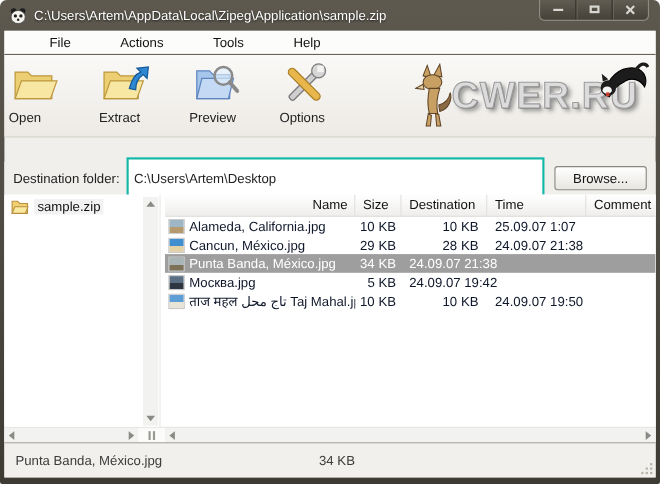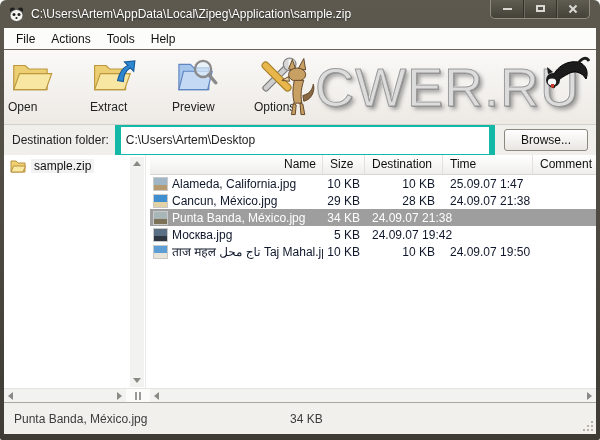--- a/index.html
+++ b/index.html
@@ -25,42 +25,42 @@
   .glyph-max{position:absolute;left:50%;top:50%;width:9px;height:7px;margin:-4px 0 0 -4px;border:2px solid #d9d7d1;}
   .glyph-close{position:absolute;left:50%;top:50%;width:10px;height:10px;margin:-5px 0 0 -5px;}
   .glyph-close:before,.glyph-close:after{content:"";position:absolute;left:4px;top:0;width:2px;height:10px;background:#d9d7d1;}
   .glyph-close:before{transform:rotate(45deg);} .glyph-close:after{transform:rotate(-45deg);}
 
   
   .client{height:406px;display:flex;flex-direction:column;background:#f1efec;}
 
   .menu-bar{height:22px;flex:0 0 22px;background:#fcfcfb;border-bottom:1px solid #67635a;
     display:flex;align-items:center;padding:0 4px;font-size:12px;color:#111;}
-  .menu-item{padding:2px 8px;}
+  .menu-item{padding:2px 8px;margin-left:29px;}
 
   
   .toolbar{height:75px;flex:0 0 75px;position:relative;
     background:linear-gradient(#faf9f7,#edeae5);border-bottom:1px solid #d4d1ca;
     display:flex;align-items:flex-start;padding:5px 0 0 4px;}
   .tool-btn{width:82px;display:flex;flex-direction:column;align-items:flex-start;font-size:12px;color:#222;}
   .tool-icon{width:46px;height:44px;}
   .tool-label{margin-top:1px;}
 
   .logo{position:absolute;right:16px;top:4px;height:66px;display:flex;align-items:center;}
   .coyote{margin-right:-4px;position:relative;z-index:2;}
-  .logo-text{font-size:54px;font-weight:normal;color:#dcdcdc;letter-spacing:1px;
+  .logo-text{font-size:34px;font-weight:bold;color:#dcdcdc;letter-spacing:1px;
     -webkit-text-stroke:1px #9a9a9a;
     text-shadow:-1px -1px 0 #fafafa,1px 1px 0 #8c8c8c,3px 3px 4px rgba(70,70,70,.55);}
   .cat{position:absolute;right:-10px;top:-2px;z-index:3;}
 
   
   .dest-row{height:30px;flex:0 0 30px;display:flex;align-items:center;
-    padding:0 8px;background:#f1efec;font-size:12px;color:#222;}
+    padding:0 8px;background:#f1efec;font-size:12px;color:#222;margin-top:22px;}
   .dest-label{margin-right:6px;white-space:nowrap;}
-  .dest-input{flex:1;height:39px;border:6px solid #14b8a6;background:#fff;
+  .dest-input{flex:1;height:39px;border:2px solid #14b8a6;background:#fff;
     font:12px "Liberation Sans",sans-serif;padding:1px 5px;color:#222;}
   .browse-btn{width:84px;height:22px;margin-left:9px;font:12px "Liberation Sans",sans-serif;
     background:linear-gradient(#ffffff,#e8e6e1);border:1px solid #8a887f;border-radius:3px;color:#111;text-align:center;}
 
   
   .content{flex:1;display:flex;background:#fff;min-height:0;}
   .tree{width:142px;flex:0 0 142px;position:relative;background:#fff;border-right:1px solid #ebe9e5;}
   .tree-item{display:flex;align-items:flex-end;gap:5px;padding:4px 2px 2px 6px;font-size:12px;color:#111;}
   .tree-item .t-label{background:#f2f2f2;padding:0 3px;}
   .vscroll{position:absolute;top:2px;right:1px;bottom:1px;width:14px;background:#f2f2f1;
@@ -246,21 +246,21 @@
           <div class="hcell w-comment">Comment</div>
         </div>
         <div class="rows">
             <div class="row">
     <div class="cell-name">
       <span class="thumb" style="background: linear-gradient(rgb(159, 182, 198) 0%, rgb(159, 182, 198) 55%, rgb(180, 154, 110) 55%, rgb(180, 154, 110) 100%);"></span>
       <span>Alameda, California.jpg</span>
     </div>
     <div class="cell-size">10 KB</div>
     <div class="cell-comp">10 KB</div>
-    <div class="cell-time">25.09.07 1:47</div>
+    <div class="cell-time">25.09.07 1:07</div>
     <div class="cell-comment"></div>
   </div>
             <div class="row">
     <div class="cell-name">
       <span class="thumb" style="background: linear-gradient(rgb(62, 142, 208) 0%, rgb(62, 142, 208) 55%, rgb(227, 210, 166) 55%, rgb(227, 210, 166) 100%);"></span>
       <span>Cancun, México.jpg</span>
     </div>
     <div class="cell-size">29 KB</div>
     <div class="cell-comp">28 KB</div>
     <div class="cell-time">24.09.07 21:38</div>

